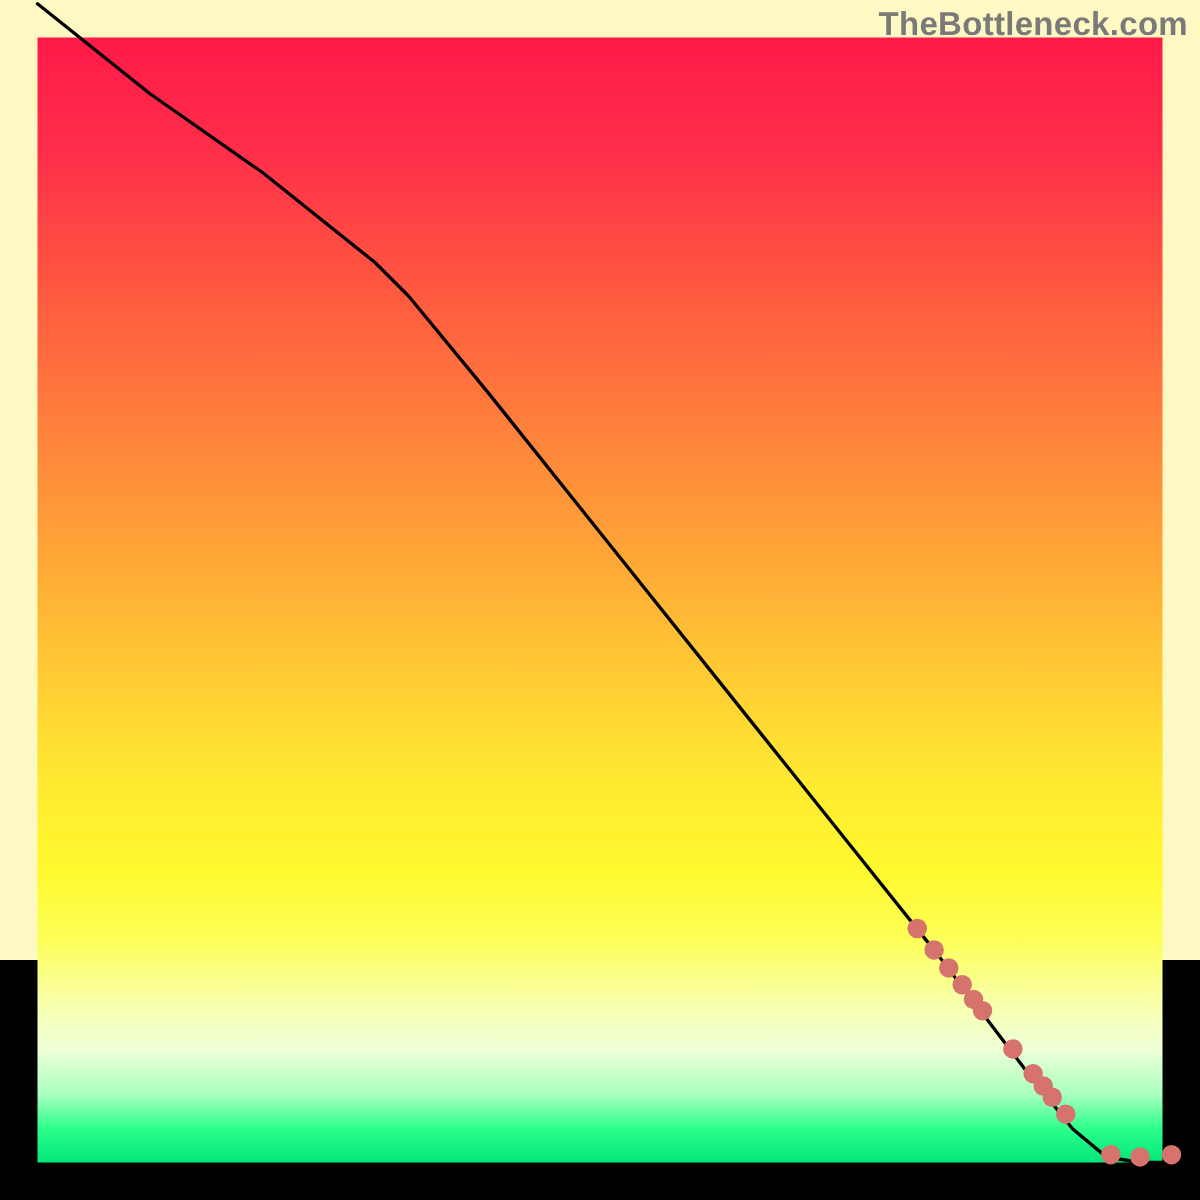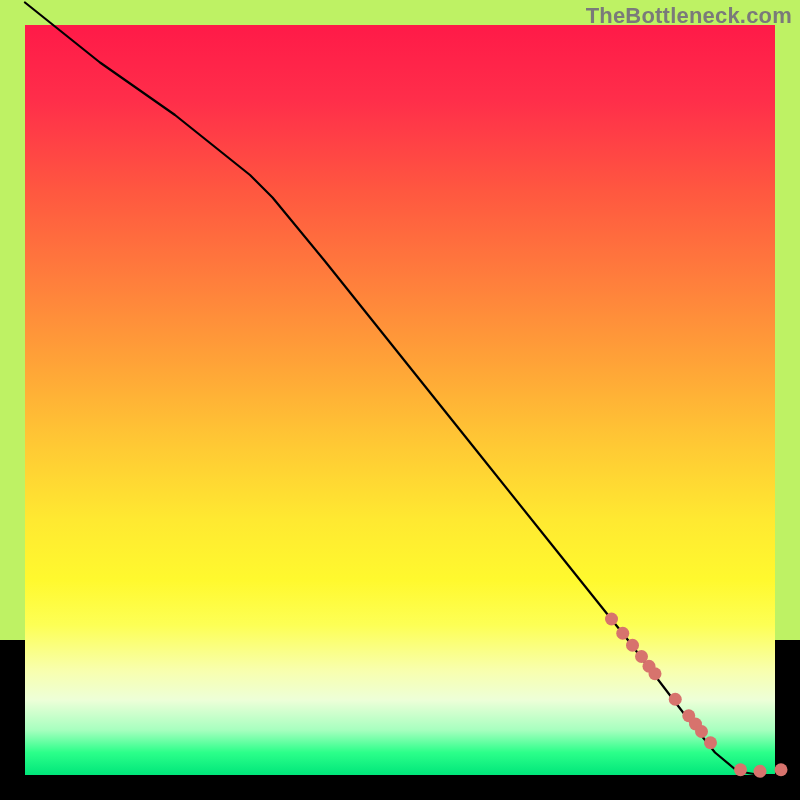--- a/index.html
+++ b/index.html
@@ -8,21 +8,21 @@
     width: 800px;
     height: 800px;
     background: #000;
     font-family: Arial, Helvetica, sans-serif;
     overflow: hidden;
   }
   .frame {
     position: relative;
     width: 800px;
     height: 640px;
-    background: #bef264;
+    background: #fef9c3;
   }
   .plot {
     position: absolute;
     left: 25px;
     top: 25px;
     width: 750px;
     height: 750px;
     
     background: linear-gradient(
       to bottom,

